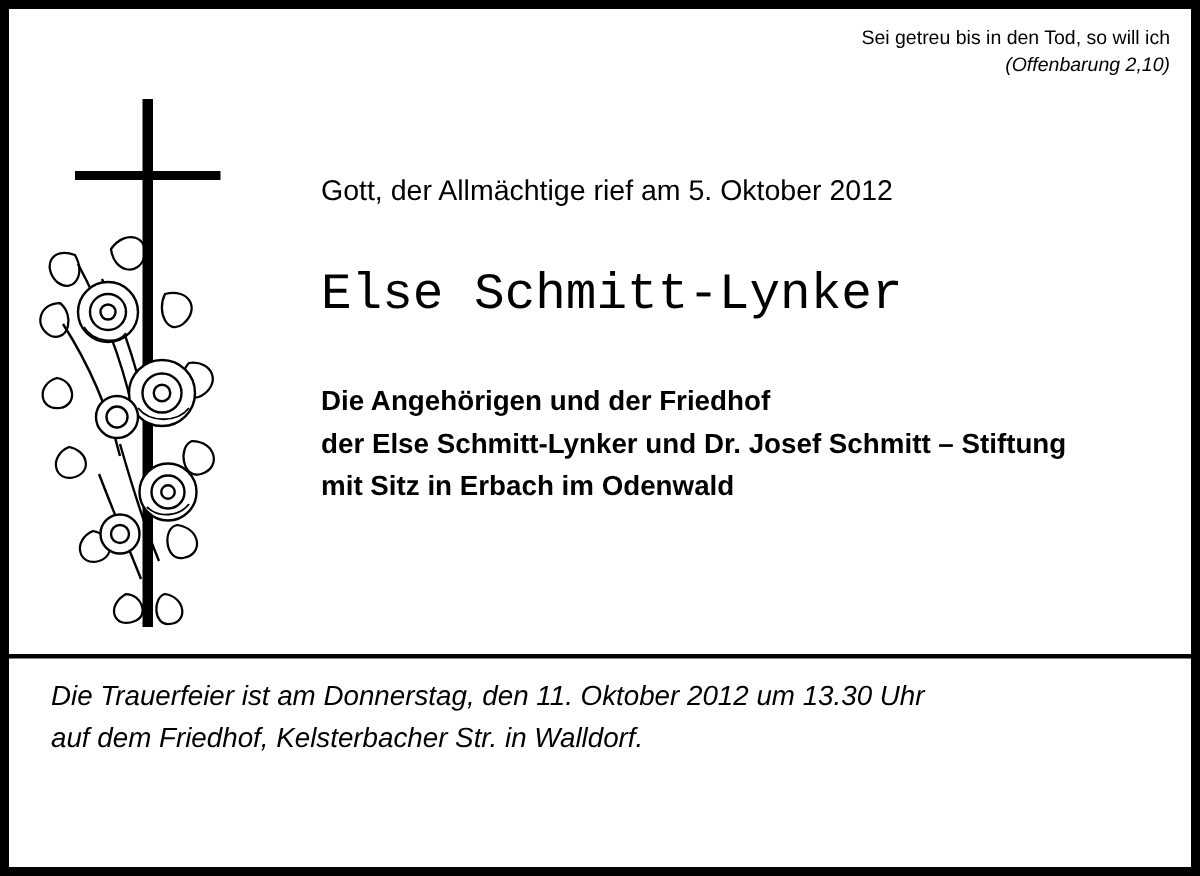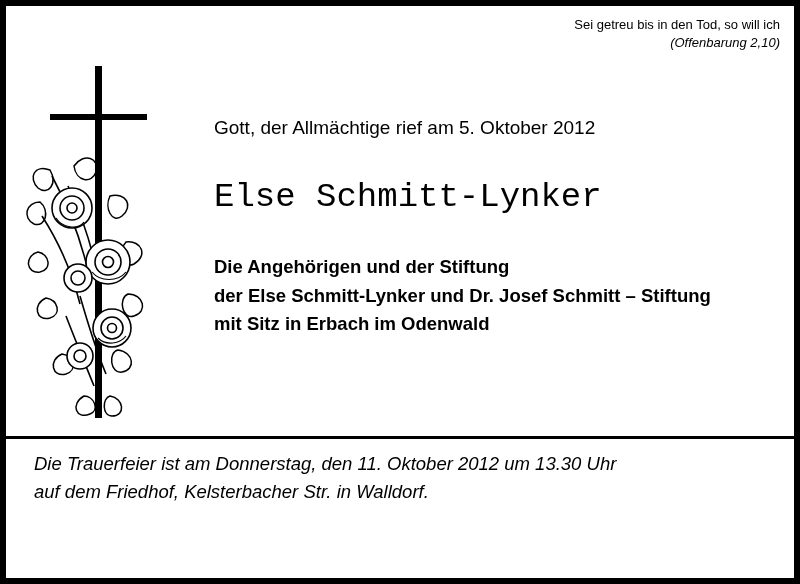--- a/index.html
+++ b/index.html
@@ -174,21 +174,21 @@
           <path d="M70 206 C 78 216, 96 216, 104 206"></path>
           <path d="M76 272 C 84 280, 98 278, 104 270"></path>
         </g>
       </svg>
     </div>
 
     <div class="main-text">
       <div class="called-line">Gott, der Allmächtige rief am 5. Oktober 2012</div>
       <div class="deceased-name">Else Schmitt-Lynker</div>
       <div class="memory-block">
-        <span class="bold-line">Die Angehörigen und der Stiftung</span>
+        <span class="bold-line">Die Angehörigen und der Friedhof</span>
         <span class="bold-line">der Else Schmitt-Lynker und Dr. Josef Schmitt – Stiftung</span>
         <span class="bold-line">mit Sitz in Erbach im Odenwald</span>
       </div>
     </div>
 
     <div class="divider"></div>
 
     <div class="footer">
       <span class="footer-line">Die Trauerfeier ist am Donnerstag, den 11. Oktober 2012 um 13.30 Uhr</span>
       <span class="footer-line">auf dem Friedhof, Kelsterbacher Str. in Walldorf.</span>

